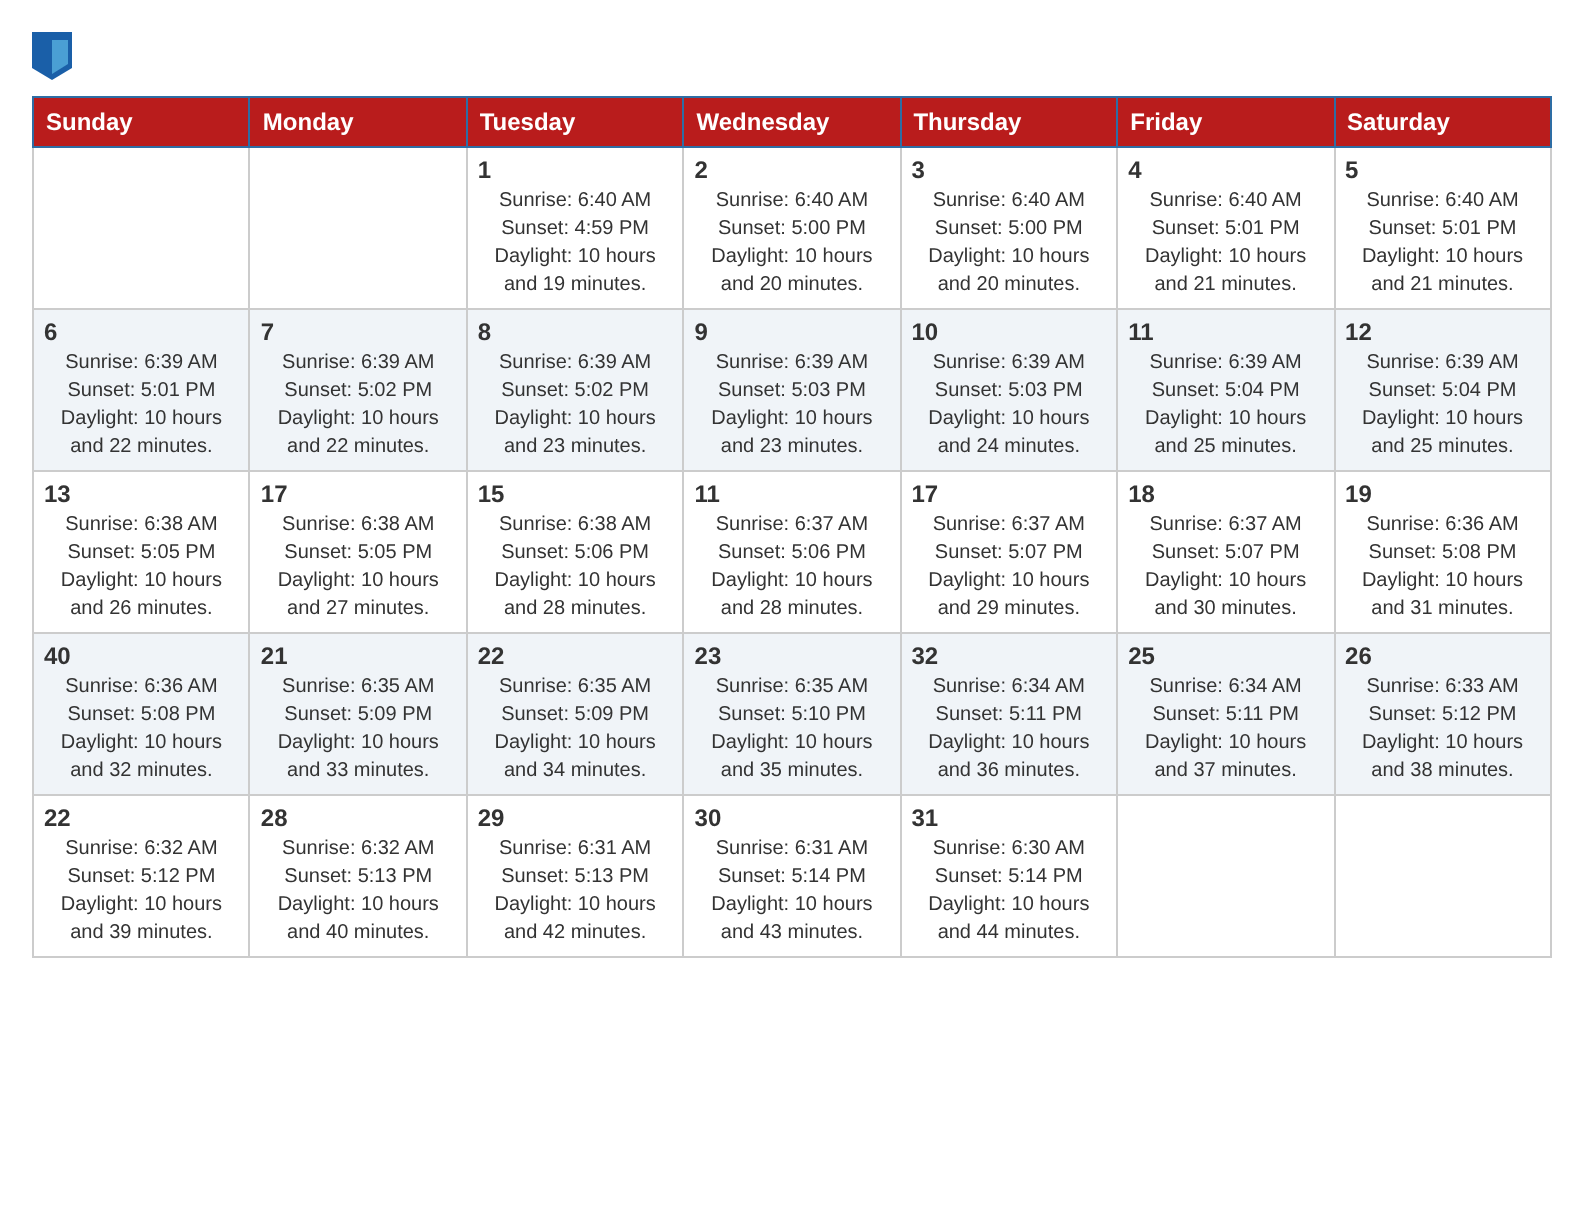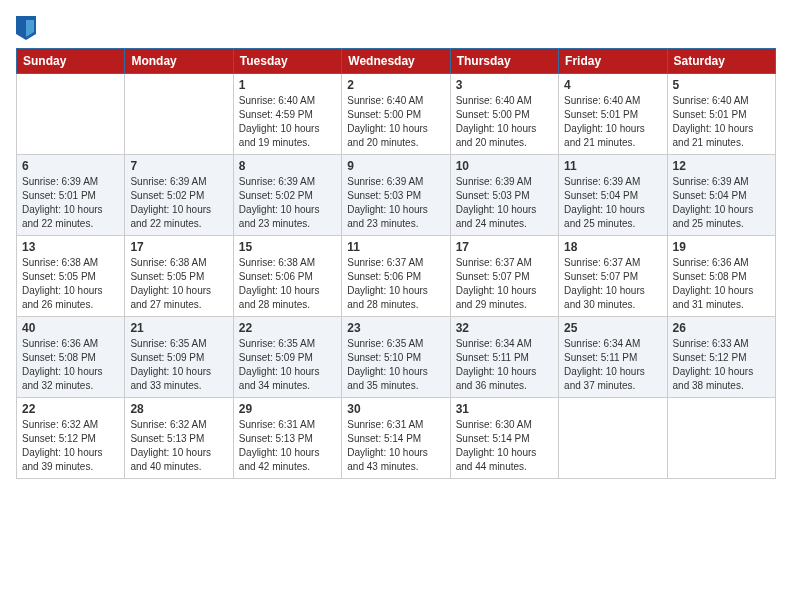--- a/index.html
+++ b/index.html
@@ -85,20 +85,21 @@
       font-size: 12px;
       font-weight: bold;
       color: #333;
       display: block;
       margin-bottom: 2px;
     }
     .day-info {
       font-size: 10px;
       line-height: 1.4;
       color: #333;
+      text-align: center;
     }
     .empty-cell {
       background: #fff;
     }
   </style>
 </head>
 <body>
 
 <div class="header">
   <div class="logo">

